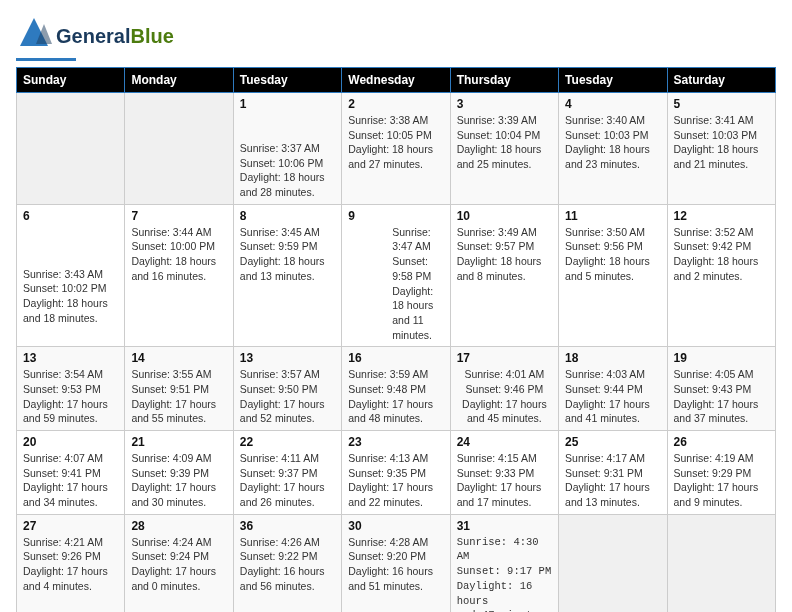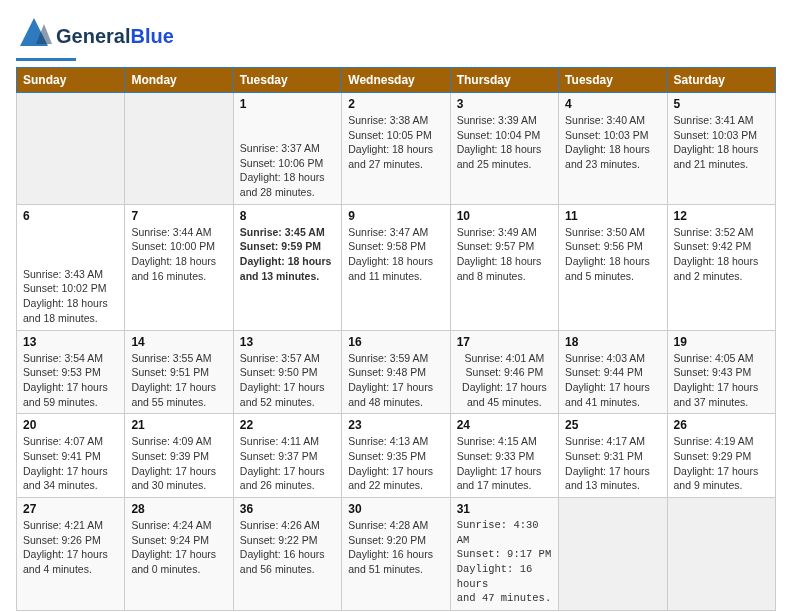--- a/index.html
+++ b/index.html
@@ -38,21 +38,21 @@
     .location-title {
       font-size: 14px;
       color: #333;
     }
     .calendar {
       width: 100%;
       border-collapse: collapse;
       font-size: 11px;
     }
     .calendar thead tr th {
-      background: #a16207;
+      background: #000000;
       color: #fff;
       padding: 5px 6px;
       text-align: left;
       font-size: 12px;
       font-weight: bold;
       border: 1px solid #2e7abf;
     }
     .calendar tbody tr td {
       border: 1px solid #ccc;
       vertical-align: top;
@@ -94,21 +94,21 @@
   <div class="logo">
     <div class="logo-wrapper">
       <div class="logo-icon">
         <svg width="36" height="36" viewBox="0 0 36 36">
           <polygon points="18,2 32,30 4,30" fill="#2e7abf"></polygon>
           <polygon points="28,8 36,28 20,28" fill="#1a3a5c" opacity="0.5"></polygon>
         </svg>
       </div>
       <div>
         <div style="font-size:20px;font-weight:bold;color:#1a3a5c;line-height:1.1;">
-          General<span style="color:#1d4ed8;">Blue</span>
+          General<span style="color:#4d7c0f;">Blue</span>
         </div>
       </div>
     </div>
     <div class="logo-line"></div>
   </div>
   <div class="title-block">
     <div class="month-title"></div>
     <div class="location-title"></div>
   </div>
 </div>
@@ -175,28 +175,28 @@
         </td>
         <td>
           <span class="day-num">7</span>
           <div class="day-info" style="white-space: pre-line;">Sunrise: 3:44 AM
 Sunset: 10:00 PM
 Daylight: 18 hours
 and 16 minutes.</div>
         </td>
         <td>
           <span class="day-num">8</span>
-          <div class="day-info" style="white-space: pre-line; font-weight: bold;">Sunrise: 3:45 AM
+          <div class="day-info" style="white-space: pre-line;">Sunrise: 3:45 AM
 Sunset: 9:59 PM
 Daylight: 18 hours
 and 13 minutes.</div>
         </td>
         <td>
           <span class="day-num">9</span>
-          <div class="day-info" style="white-space: pre-line;">Sunrise: 3:47 AM
+          <div class="day-info" style="white-space: pre-line; margin-left: 44px;">Sunrise: 3:47 AM
 Sunset: 9:58 PM
 Daylight: 18 hours
 and 11 minutes.</div>
         </td>
         <td>
           <span class="day-num">10</span>
           <div class="day-info" style="white-space: pre-line;">Sunrise: 3:49 AM
 Sunset: 9:57 PM
 Daylight: 18 hours
 and 8 minutes.</div>

